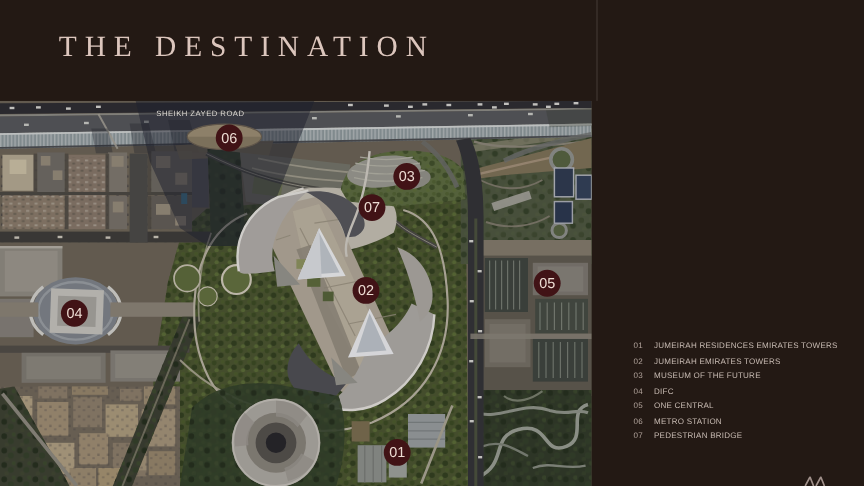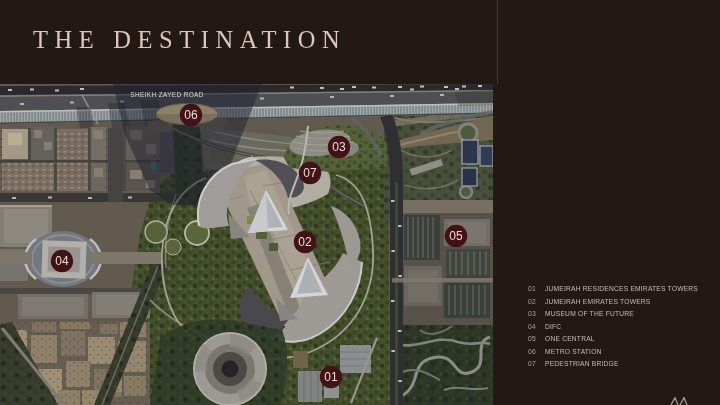--- a/index.html
+++ b/index.html
@@ -1,17 +1,17 @@
 <!DOCTYPE html>
 <html><head>
 <meta charset="utf-8">
 <style>
   html,body{margin:0;padding:0;width:720px;height:405px;overflow:hidden;background:#231914;}
   #stage{position:relative;width:720px;height:405px;font-family:"Liberation Sans",sans-serif;}
-  #title{position:absolute;left:33px;top:25.5px;font-family:"Liberation Serif",serif;font-size:24.5px;
+  #title{position:absolute;left:49px;top:25.5px;font-family:"Liberation Serif",serif;font-size:24.5px;
          color:#dcc6bd;letter-spacing:6.6px;white-space:nowrap;font-weight:400;}
   #seam{position:absolute;left:497px;top:0;width:1px;height:84px;background:#423833;}
   #legend{position:absolute;left:528px;top:283px;font-size:6.7px;color:#c8bbb3;letter-spacing:0.2px;}
   .lr{height:12.55px;line-height:12.55px;white-space:nowrap;}
   .ln{display:inline-block;width:17px;color:#b0a29a;}
   #map{position:absolute;left:0;top:84px;}
 </style>
 </head>
 <body>
 <div id="stage">

